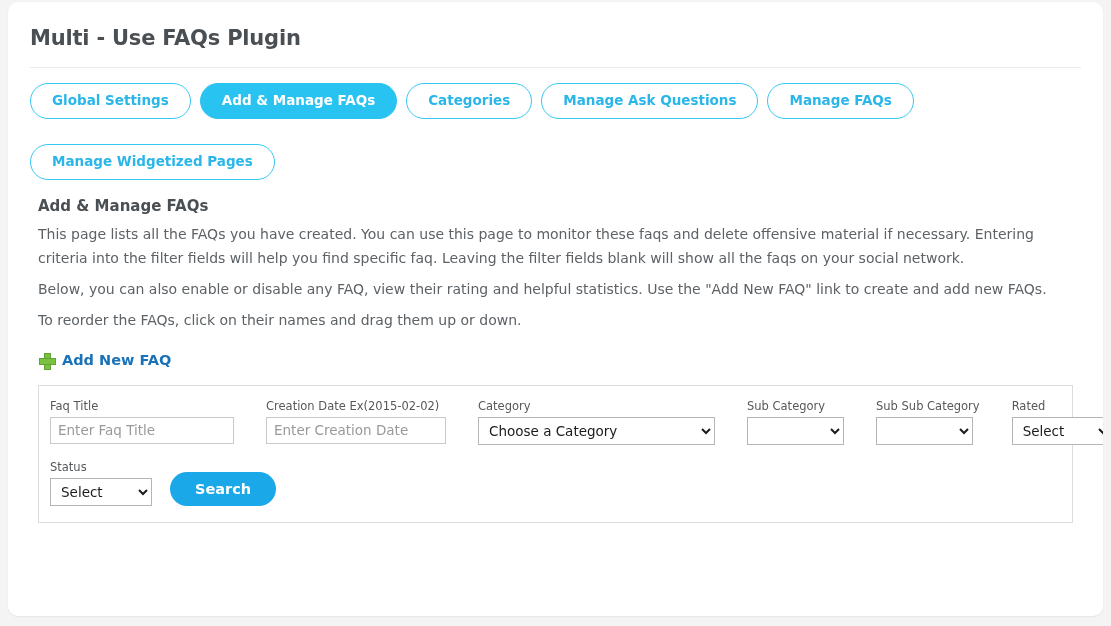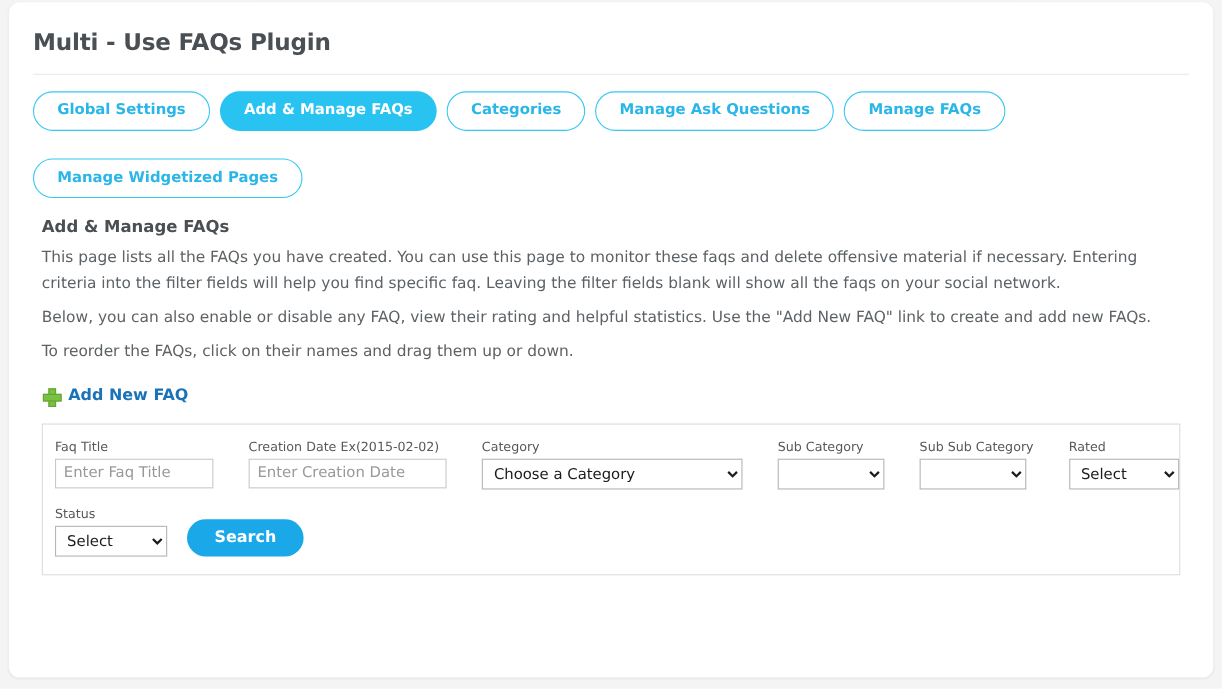--- a/index.html
+++ b/index.html
@@ -160,21 +160,21 @@
   .sel {
     height: 28px;
     border: 1px solid #b5b5b5;
     background: #fff;
     font-size: 13.5px;
     color: #1b1b1b;
     font-family: "DejaVu Sans", "Liberation Sans", sans-serif;
     padding: 0 4px 0 6px;
     outline: none;
   }
-  .w-faq-title  { width: 144px; }
+  .w-faq-title  { width: 184px; }
   .w-date       { width: 180px; }
   .w-category   { width: 237px; }
   .w-sub        { width: 97px; }
   .w-subsub     { width: 97px; }
   .w-rated      { width: 100px; }
   .w-status     { width: 102px; }
 
   .gap-1 { width: 33px; }
   .gap-2 { width: 14px; }
   .gap-3 { width: 19px; }

